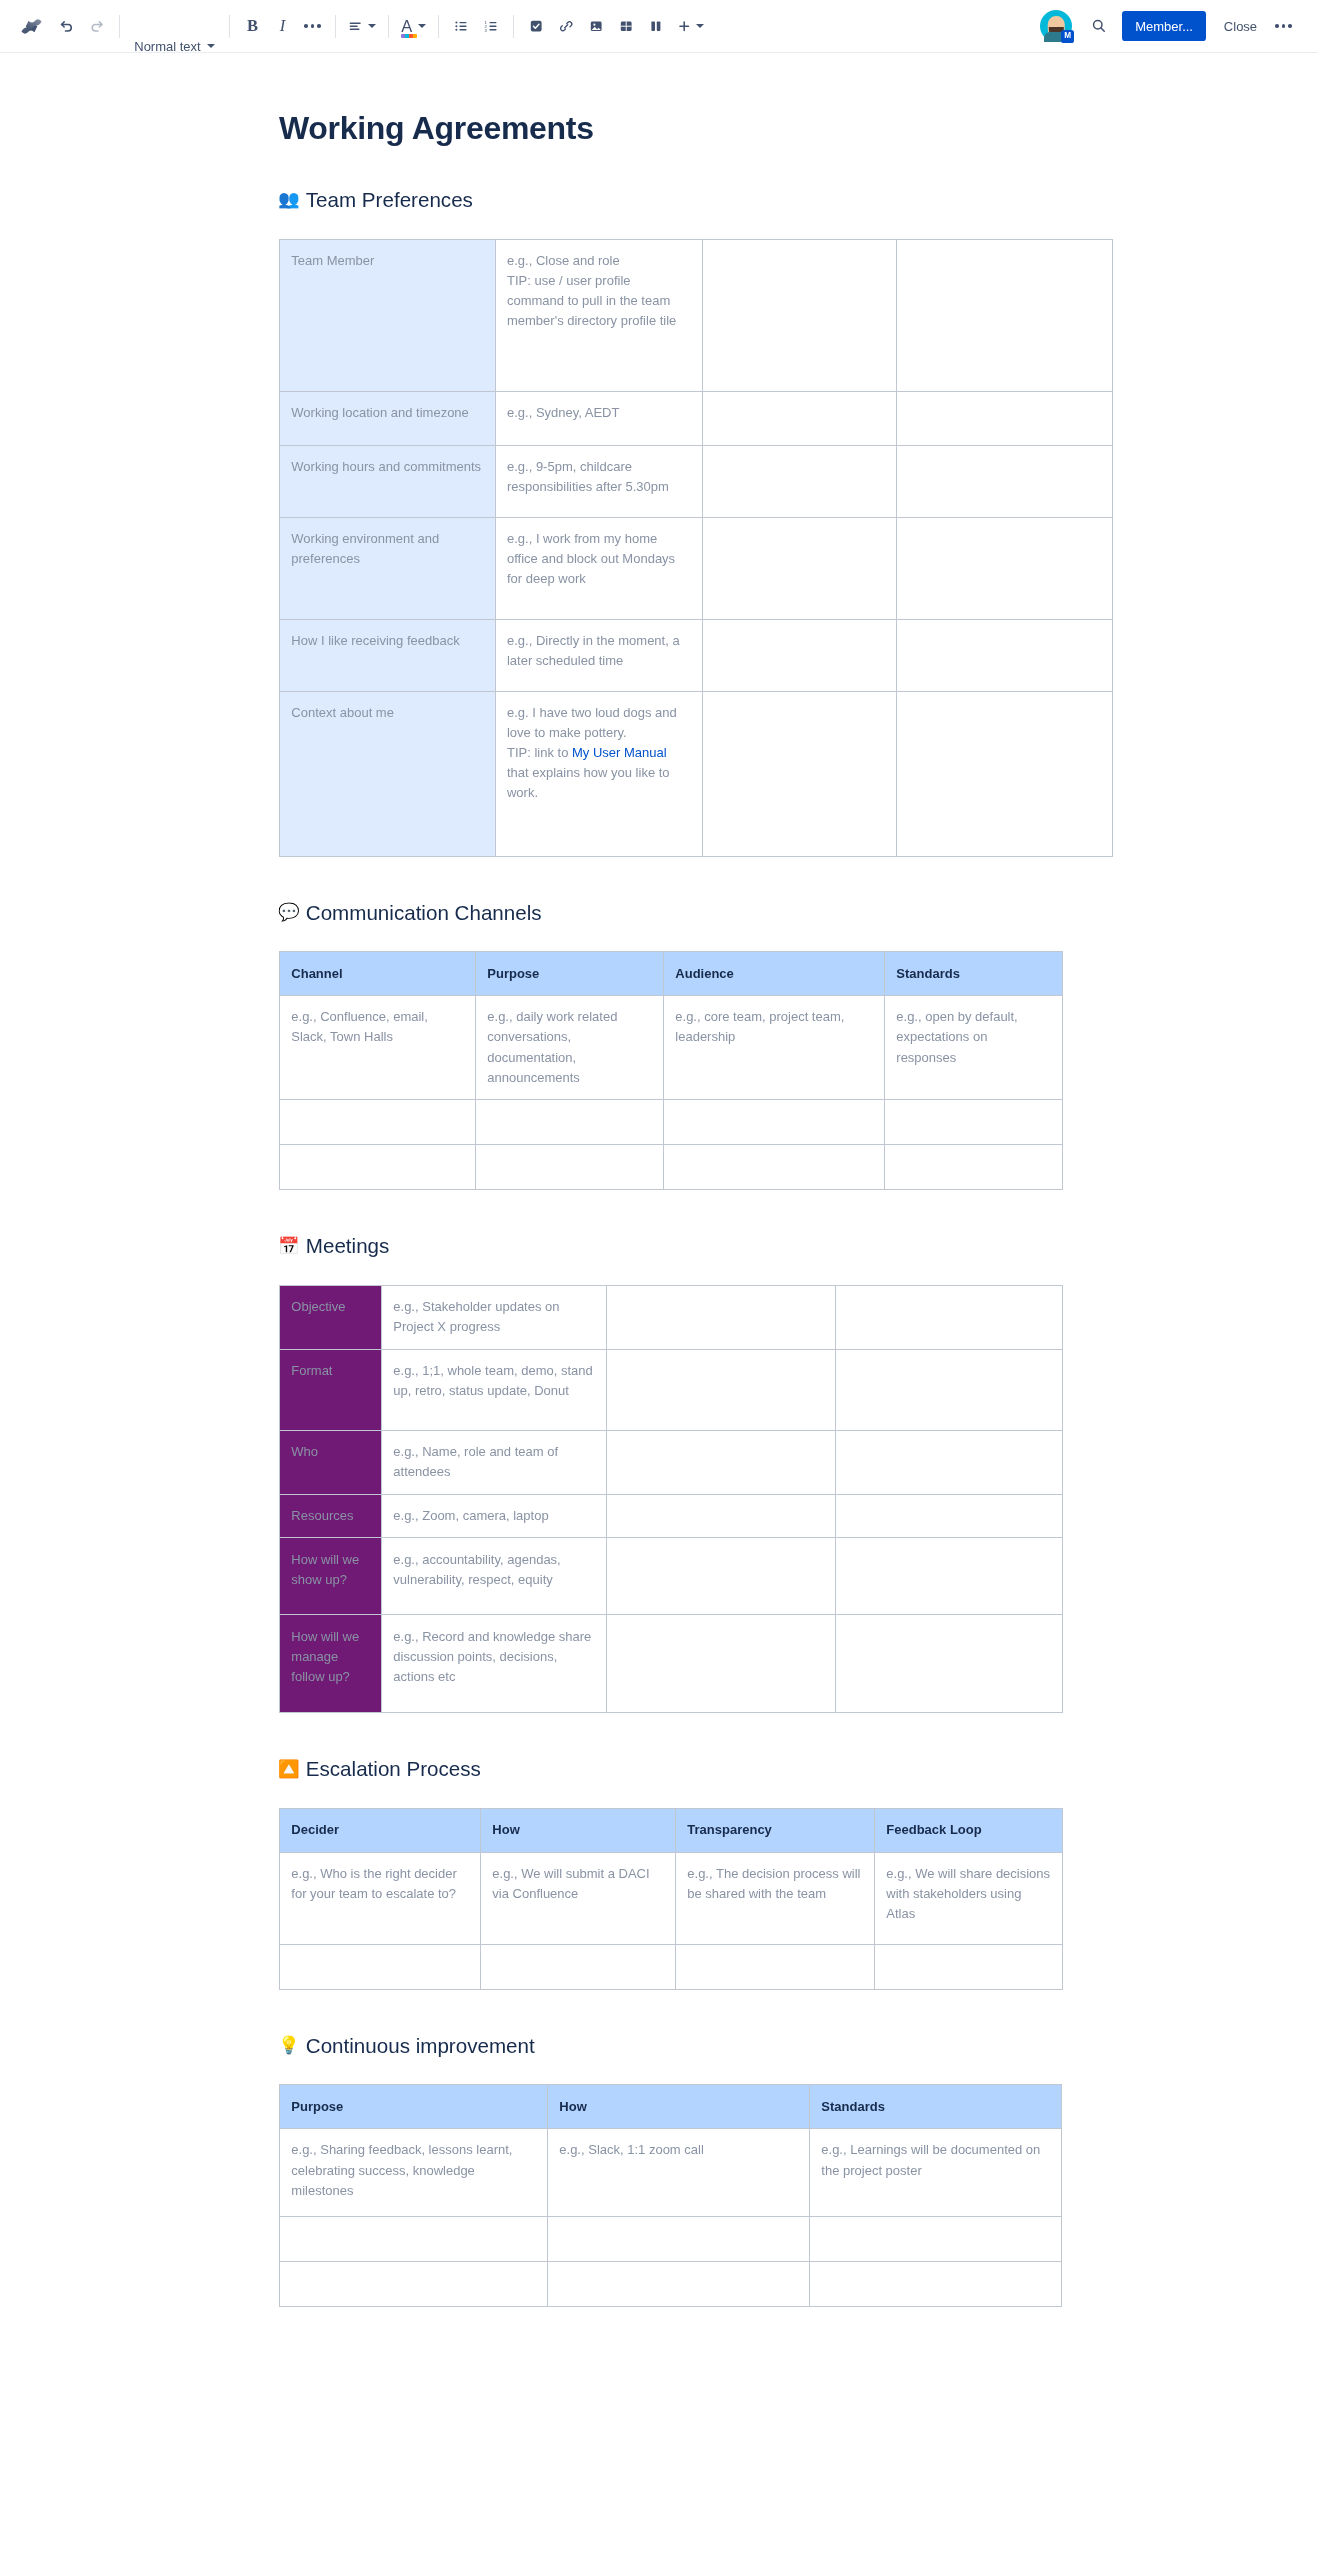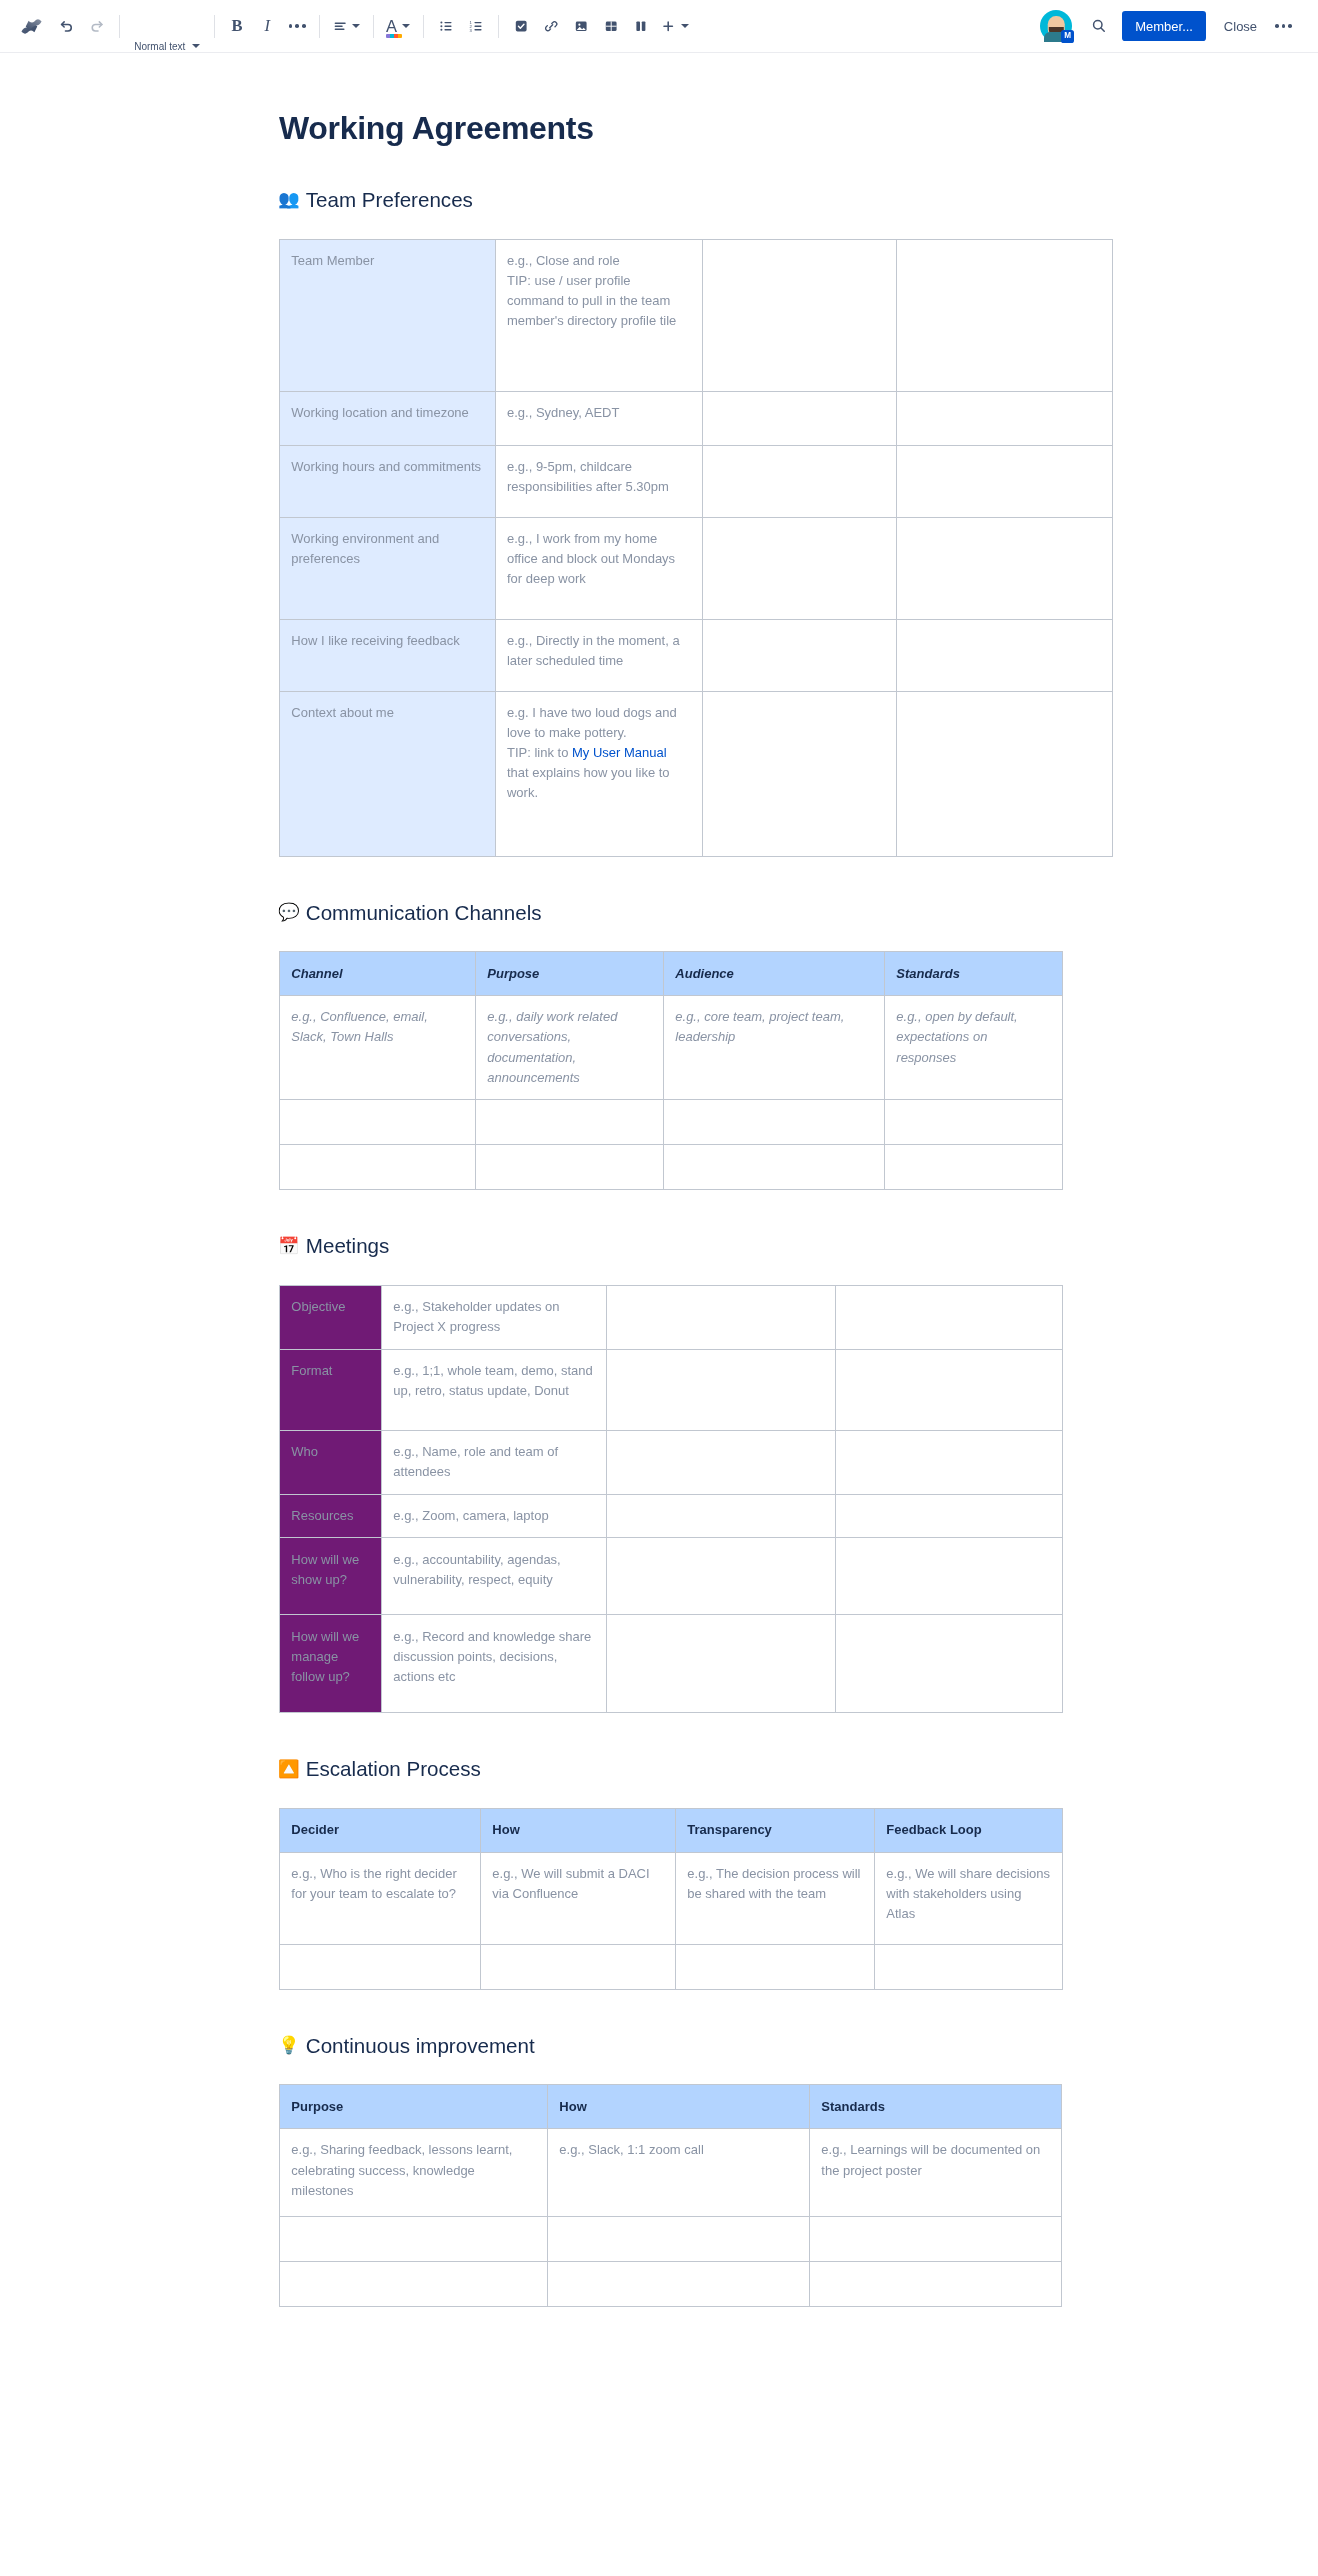--- a/index.html
+++ b/index.html
@@ -58,21 +58,21 @@
     flex: none;
   }
   .tb-style {
     display: flex;
     align-items: center;
     gap: 6.2px;
     height: 30px;
     padding: 0 7.2px;
     border-radius: 3.1px;
     cursor: pointer;
-    font-size: 10px;
+    font-size: 13px;
     color: #42526e;
     white-space: nowrap;
     margin-top: 40px;
   }
   .chev {
     width: 0; height: 0;
     border-left: 4.1px solid transparent;
     border-right: 4.1px solid transparent;
     border-top: 4.6px solid #42526e;
     display: inline-block;
@@ -235,21 +235,21 @@
   td.ph { color: #8993a4; }
   .lnk { color: #0052cc; }
 
   
   .t-prefs { width: 834px; }
   .t-prefs col.c1 { width: 196px; }
   .t-prefs col.c2 { width: 188px; }
   .t-prefs col.c3 { width: 177px; }
   .t-prefs col.c4 { width: 196px; }
 
-  .t-comm { width: 782px; font-style: italic; }
+  .t-comm { width: 782px; }
   .t-comm col.c1 { width: 196px; }
   .t-comm col.c2 { width: 188px; }
   .t-comm col.c3 { width: 221px; }
   .t-comm col.c4 { width: 178px; }
 
   .t-meet { width: 782px; }
   .t-meet col.c1 { width: 102px; }
   .t-meet col.c2 { width: 225px; }
   .t-meet col.c3 { width: 229px; }
   .t-meet col.c4 { width: 227px; }

